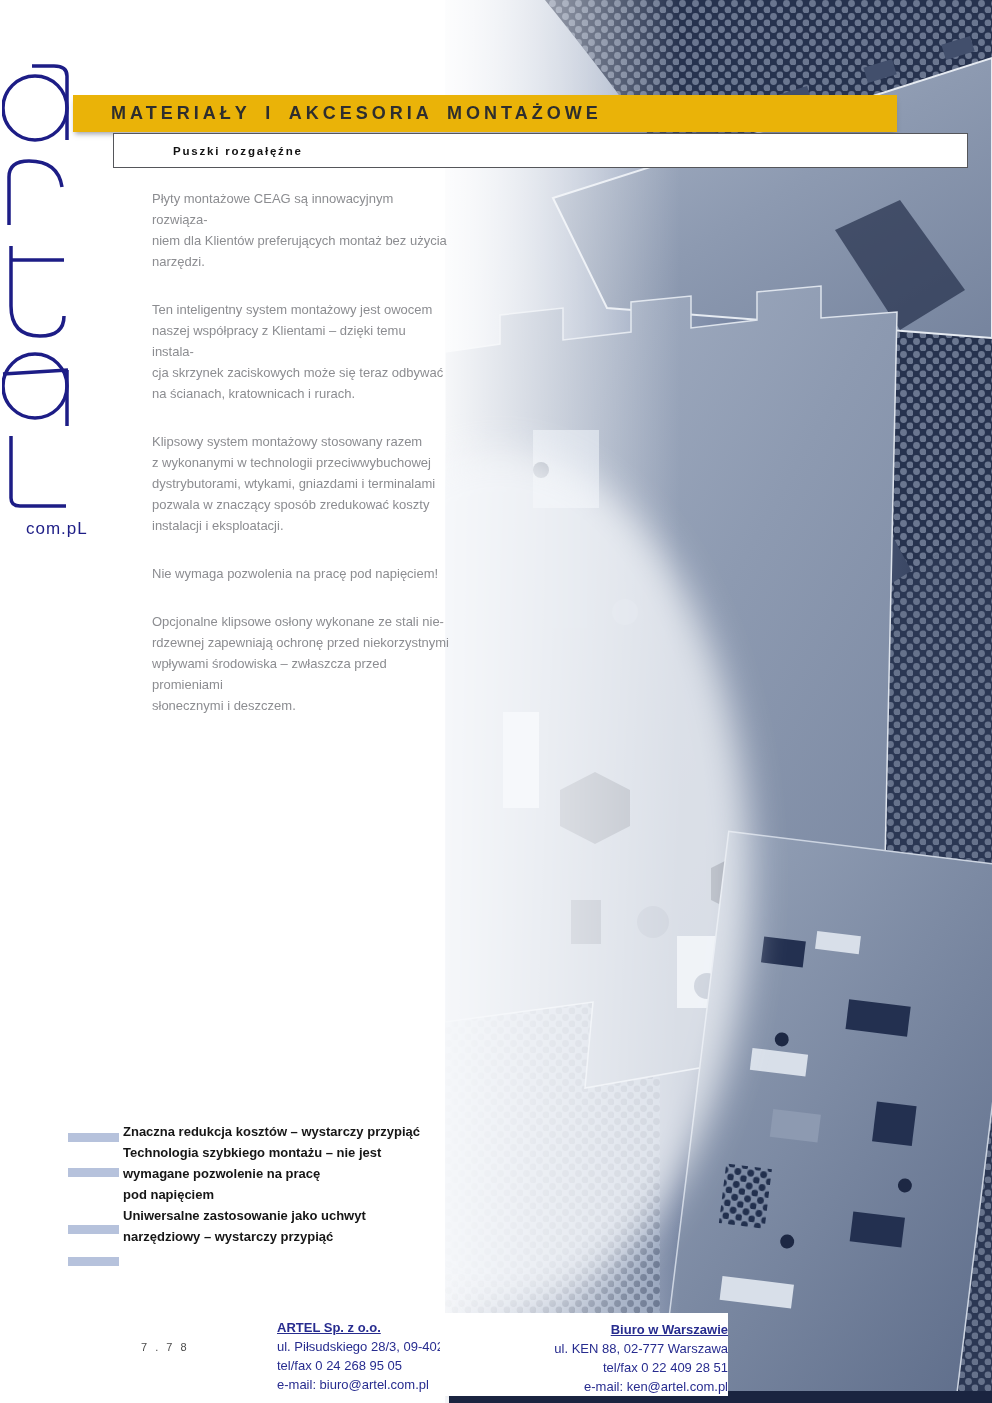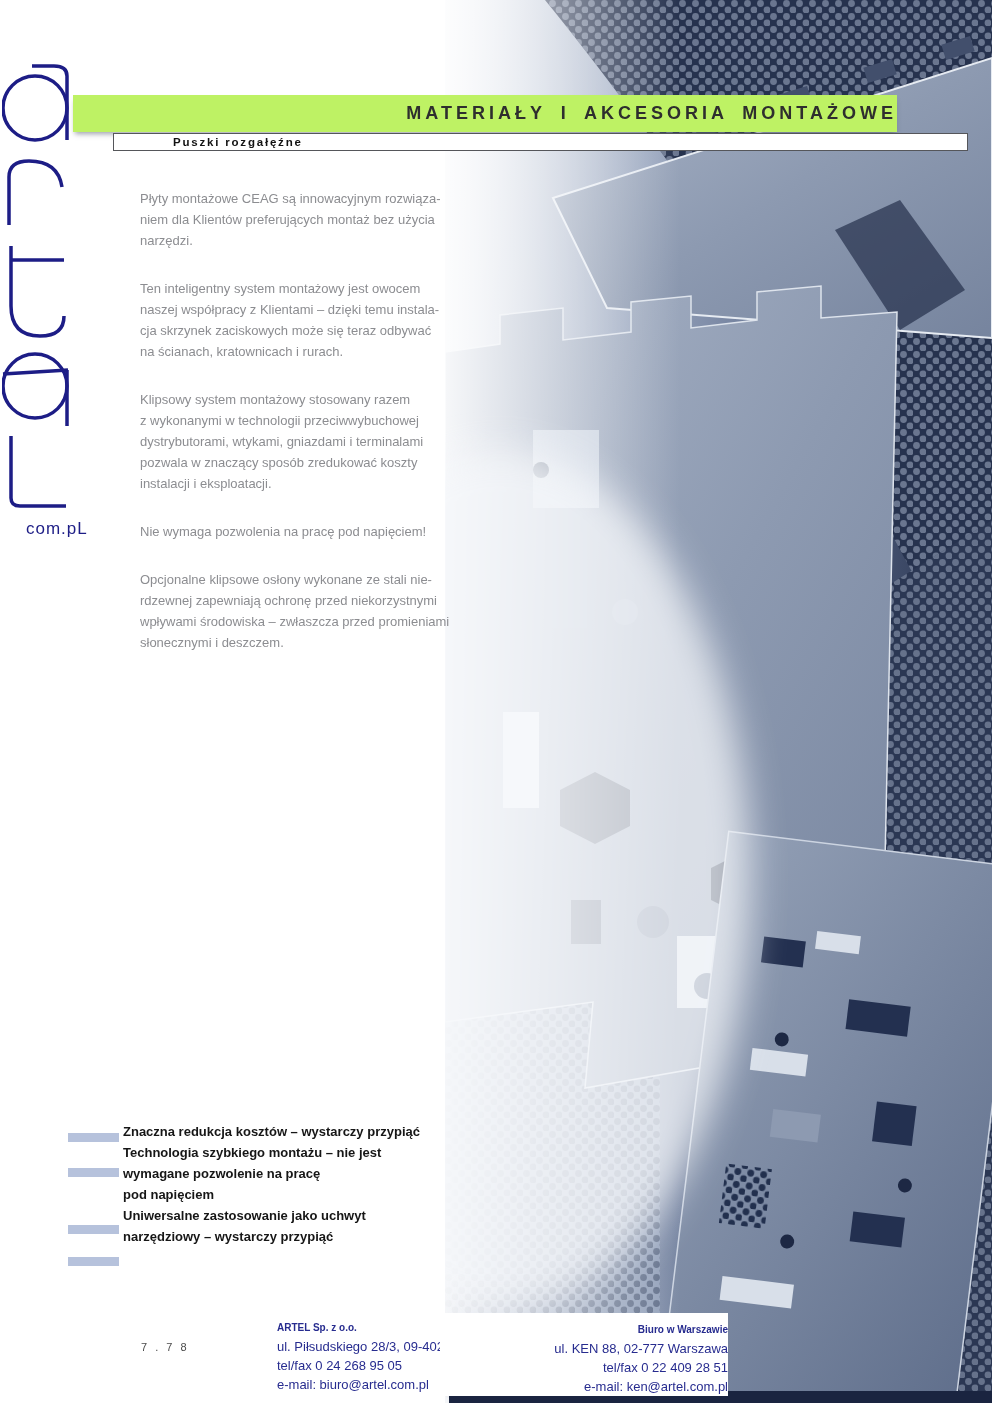--- a/index.html
+++ b/index.html
@@ -14,55 +14,55 @@
   
   .logo{position:absolute;left:2px;top:62px;z-index:5;}
   .logo svg{display:block;}
   .logo-domain{
     position:absolute;left:6px;top:519px;z-index:5;
     font-size:17px;letter-spacing:1px;color:#1d1d86;font-weight:400;margin-left:20px;
   }
   
   .band{
     position:absolute;left:73px;top:95px;width:824px;height:37px;z-index:6;
-    background:#bef264;box-shadow:0 4px 5px -2px rgba(80,85,105,.55);text-align:right;
+    background:#eab308;box-shadow:0 4px 5px -2px rgba(80,85,105,.55);
   }
   .band .title{
     display:block;line-height:37px;padding-left:38px;
     font-size:18px;font-weight:bold;letter-spacing:4px;word-spacing:6px;color:#2e2e2e;
     white-space:nowrap;
   }
   .subband{
-    position:absolute;left:113px;top:133px;width:855px;height:18px;z-index:7;
+    position:absolute;left:113px;top:133px;width:855px;height:35px;z-index:7;
     background:#ffffff;border:1px solid #55565a;box-sizing:border-box;
     display:flex;align-items:center;padding-left:59px;
   }
   .subband .subtitle{
     font-size:11.5px;font-weight:bold;letter-spacing:1.8px;color:#121212;white-space:nowrap;
   }
   
   .intro{position:absolute;left:140px;top:188px;width:310px;z-index:5;}
   .intro p{
-    margin:0 0 27px 0;font-size:13px;line-height:21px;color:#8c8d91;
+    margin:0 0 27px 12px;font-size:13px;line-height:21px;color:#8c8d91;
     white-space:pre-line;
   }
   
   .features{position:absolute;left:123px;top:1121px;width:345px;z-index:5;}
   .features .feature-item{
     font-size:13px;font-weight:bold;line-height:21px;color:#161616;white-space:pre-line;
   }
   .dash{position:absolute;left:68px;width:51px;height:9px;background:#b6c2dc;z-index:5;}
   .dash.d1{top:1133px;} .dash.d2{top:1168px;} .dash.d3{top:1225px;} .dash.d4{top:1257px;}
   
   .pageno{
     position:absolute;left:141px;top:1341px;z-index:5;
     font-size:11px;letter-spacing:2.5px;color:#4a4a4a;
   }
   .office{color:#272c8f;font-size:13px;line-height:19px;z-index:6;}
-  .office .office-name{font-size:10px;font-weight:bold;}
+  .office .office-name{font-size:13px;font-weight:bold;text-decoration:underline;}
   .office-main{position:absolute;left:277px;top:1318px;text-align:left;}
   .warsaw-box{
     position:absolute;left:440px;top:1313px;width:288px;height:83px;
     background:#ffffff;box-sizing:border-box;padding:7px 0 0 0;text-align:right;
   }
 </style>
 </head>
 <body>
 
 <div class="page">

